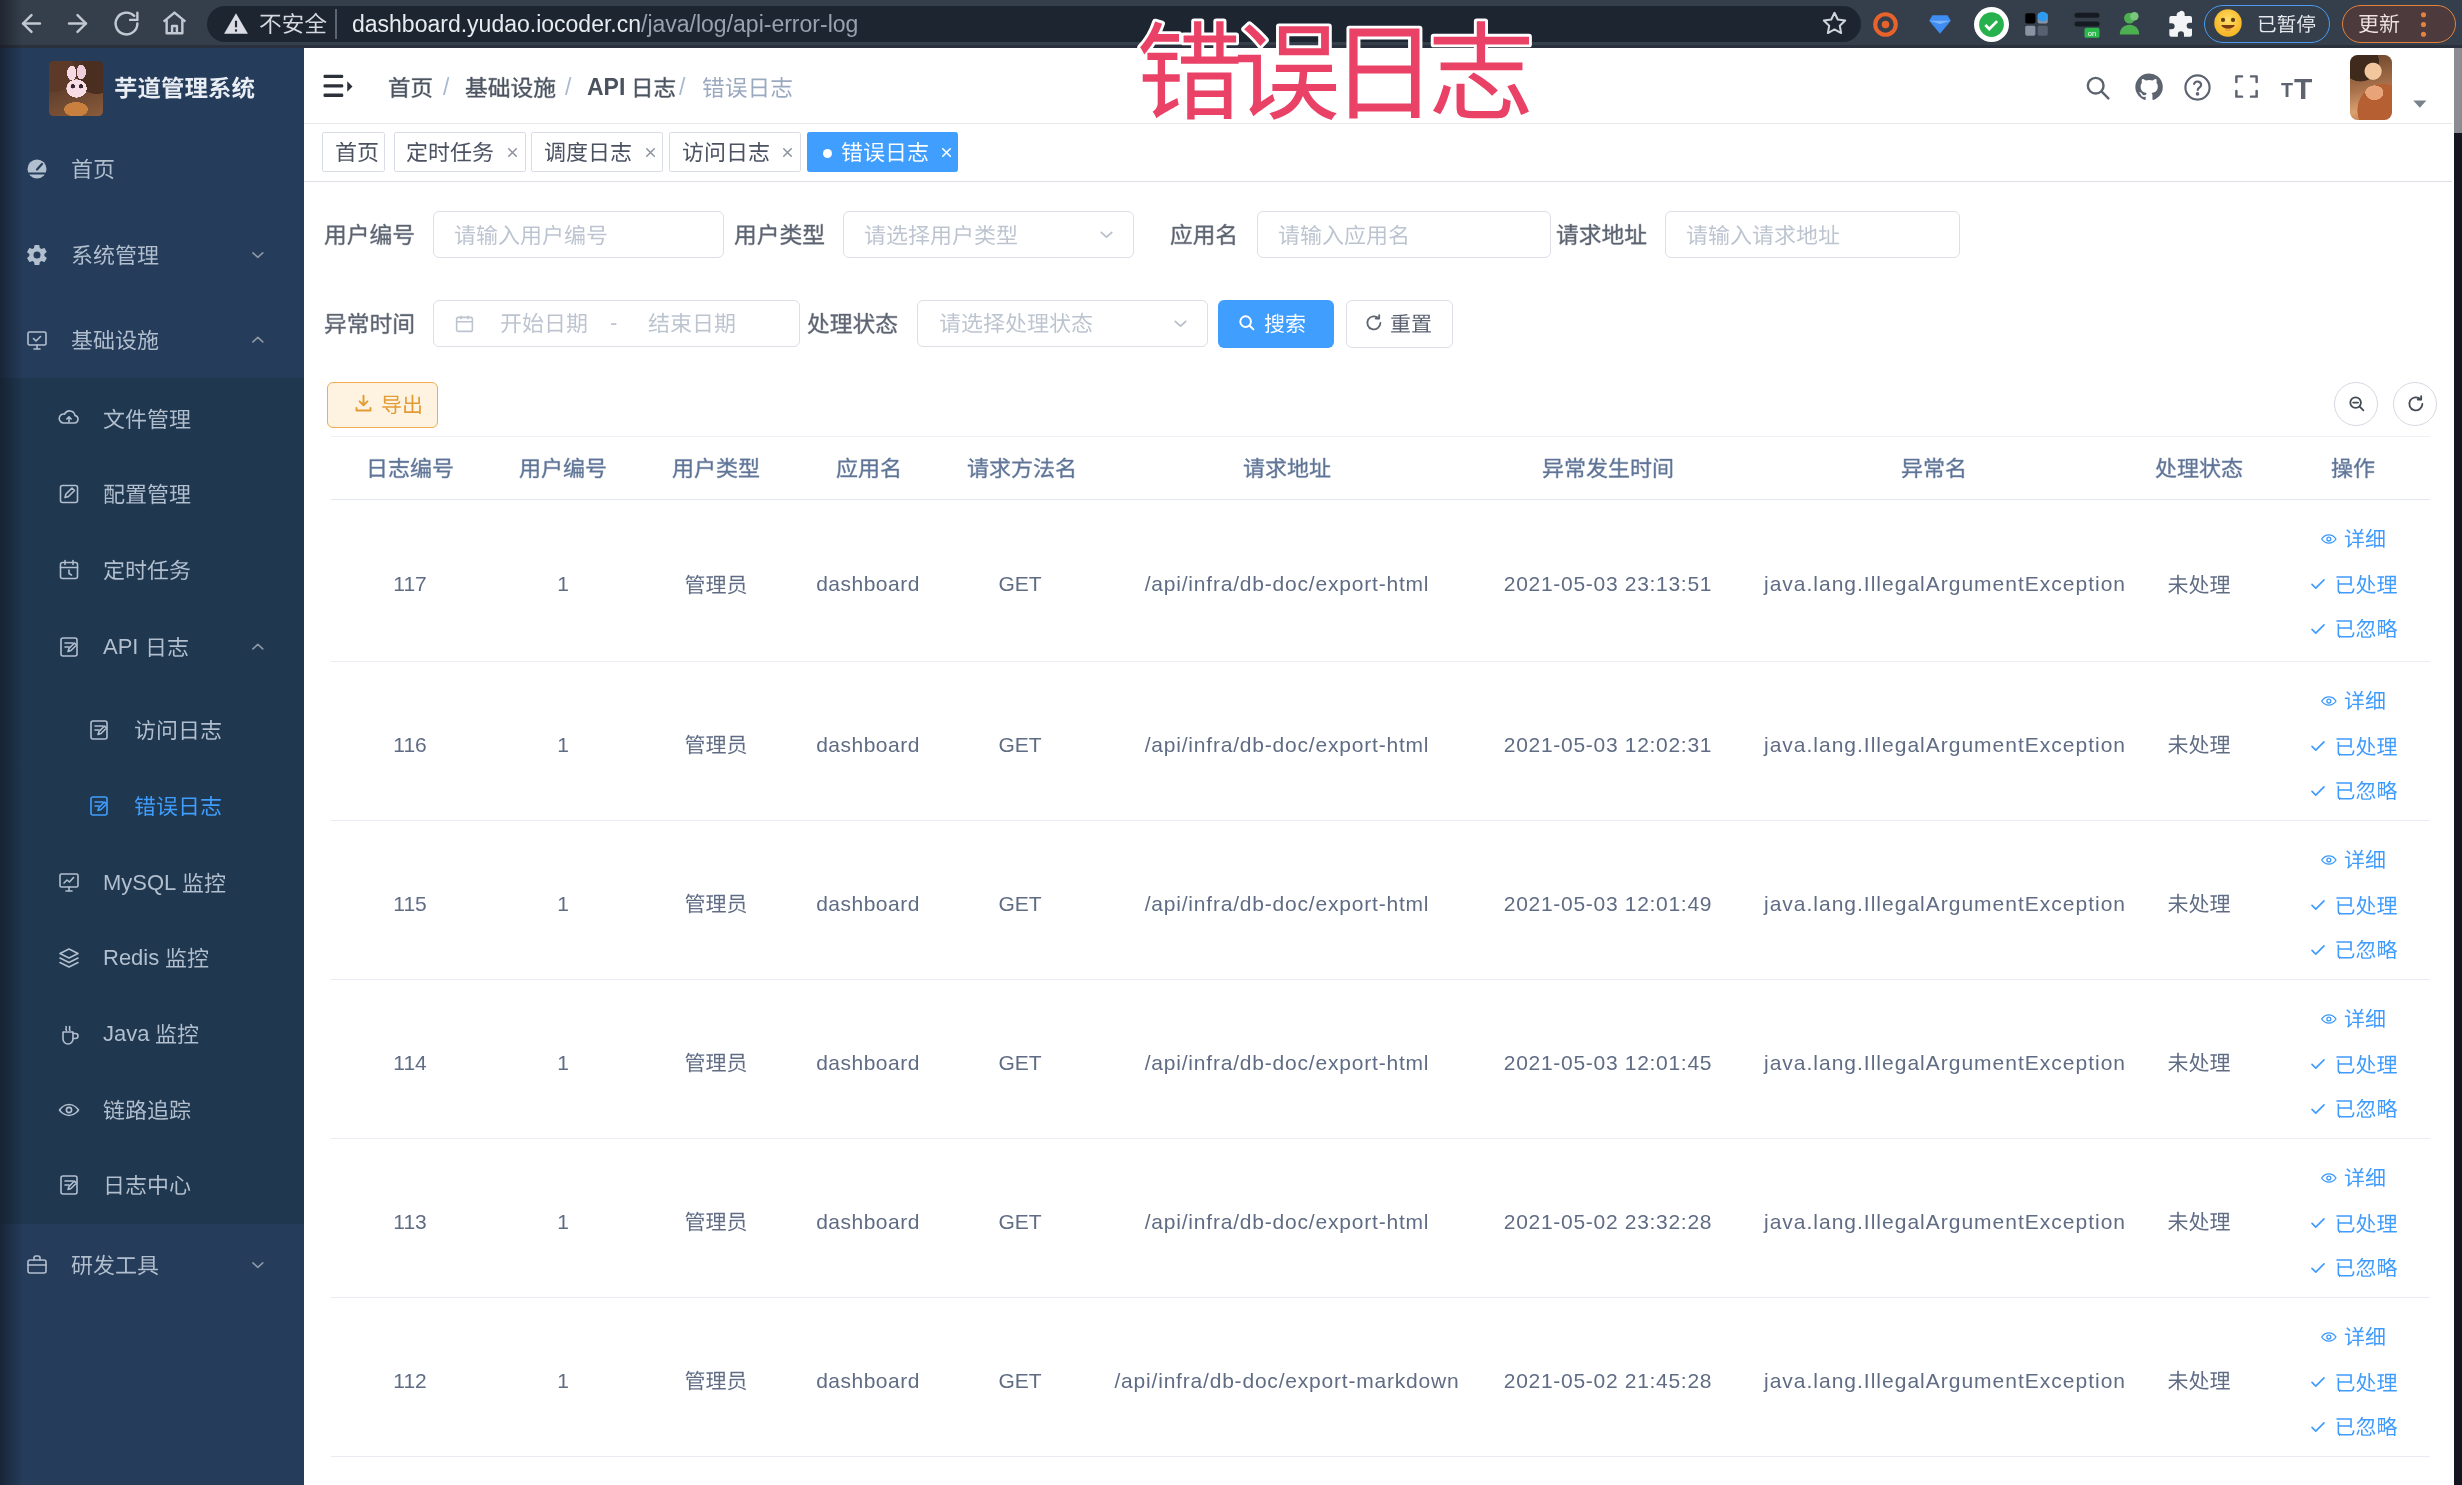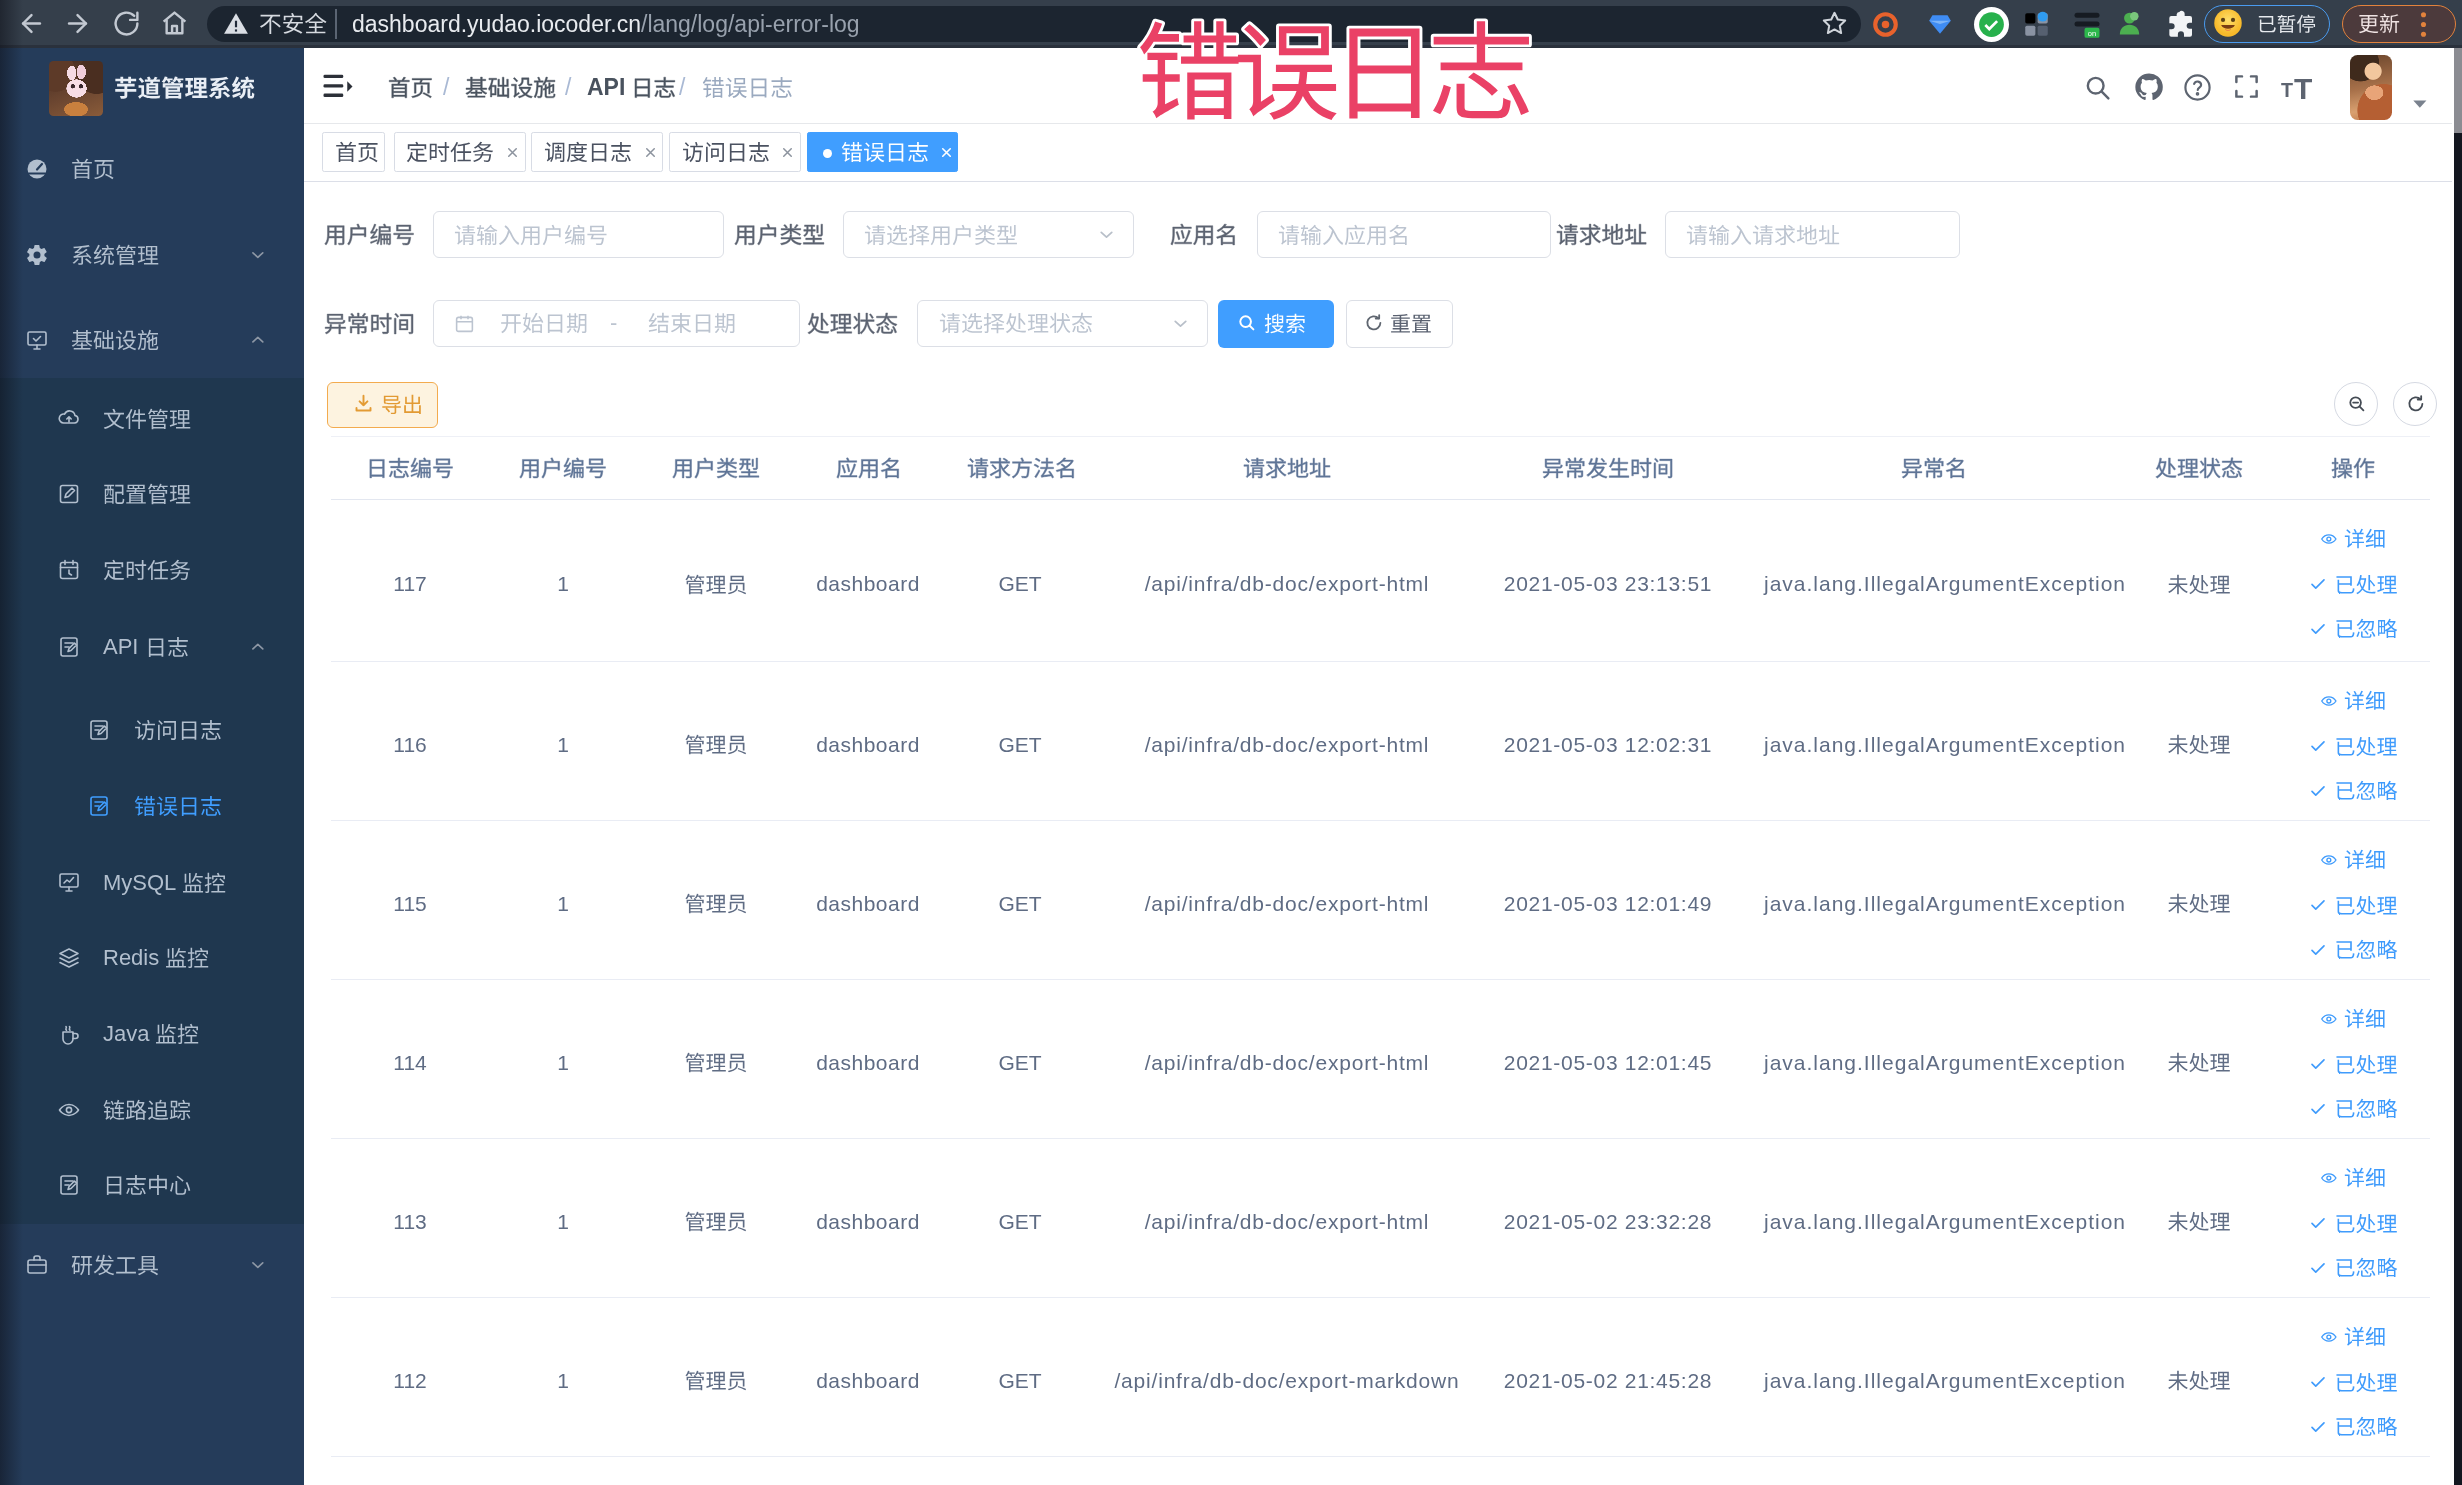--- a/index.html
+++ b/index.html
@@ -159,21 +159,21 @@
     <path d="M12 2L1 21h22L12 2z"></path>
     <rect x="11" y="9" width="2" height="6" fill="#202a39"></rect>
     <rect x="11" y="17" width="2" height="2" fill="#202a39"></rect>
   </svg>
 <svg class="" style="position:absolute;left:259px;top:12px;overflow:visible" width="68" height="23" viewBox="0 0 3000 1000" fill="#d6dae0">
     <use href="#r4e0d" x="0"></use>
     <use href="#r5b89" x="1000"></use>
     <use href="#r5168" x="2000"></use>
   </svg>
 <div class="abs" style="left:335px;top:9px;width:1.5px;height:30px;background:#5b6573"></div>
-<div class="" style="position:absolute;top:24px;font-size:23px;color:#e8ebef;font-weight:400;line-height:0;white-space:nowrap;transform:translateY(-50%);left:352px;">dashboard.yudao.iocoder.cn<span style="color:#98a1ad">/lang/log/api-error-log</span></div>
+<div class="" style="position:absolute;top:24px;font-size:23px;color:#e8ebef;font-weight:400;line-height:0;white-space:nowrap;transform:translateY(-50%);left:352px;">dashboard.yudao.iocoder.cn<span style="color:#98a1ad">/java/log/api-error-log</span></div>
 <svg class="abs" style="left:1821px;top:9.8px" width="27" height="27" viewBox="0 0 24 24" fill="none" stroke="#cfd4da" stroke-width="1.8" stroke-linejoin="round">
     <path d="M12 2.5l2.9 6 6.6.9-4.8 4.6 1.2 6.5-5.9-3.2-5.9 3.2 1.2-6.5L2.5 9.4l6.6-.9z"></path>
   </svg>
 <svg class="abs" style="left:1871px;top:9.8px" width="29" height="29" viewBox="0 0 24 24">
     <circle cx="12" cy="12" r="8.5" fill="none" stroke="#e8622c" stroke-width="3.4"></circle>
     <circle cx="12" cy="12" r="3.1" fill="#e8622c"></circle>
   </svg>
 <svg class="abs" style="left:1927px;top:11.4px" width="26" height="26" viewBox="0 0 24 24">
     <path d="M5 4h14l3 5-10 12L2 9z" fill="#3f8cf3"></path>
     <path d="M2 9h20l-10 3z" fill="#7db4f7"></path>

